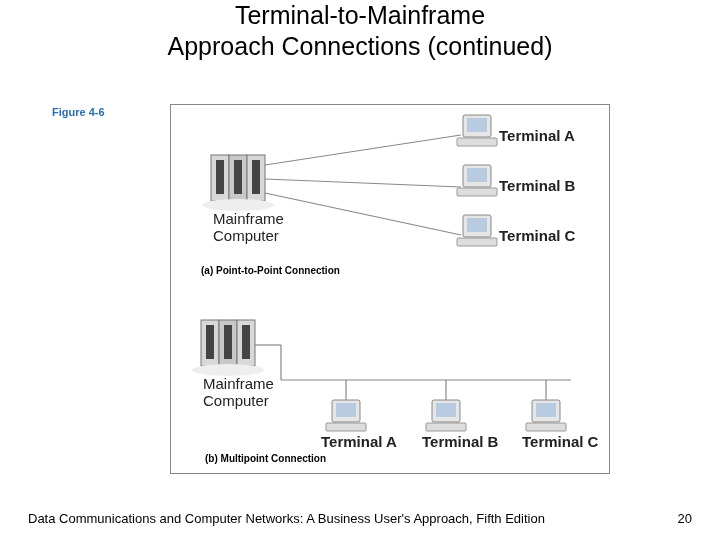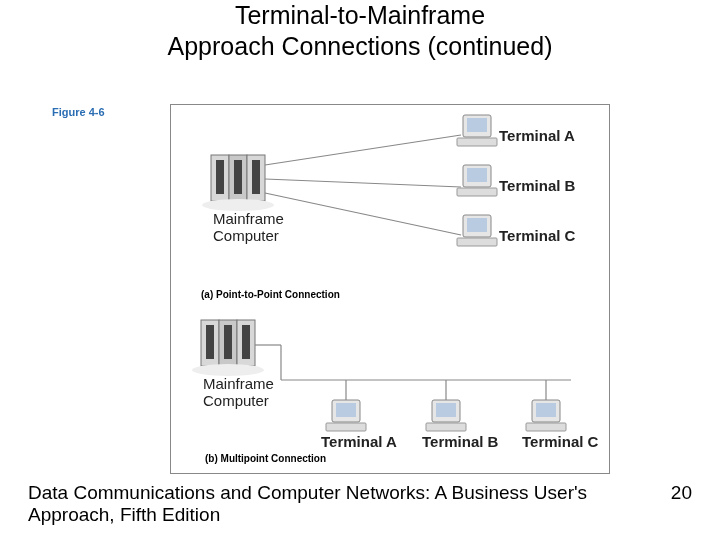--- a/index.html
+++ b/index.html
@@ -68,21 +68,21 @@
   .wire {
     stroke: #888;
     stroke-width: 1.2;
     fill: none;
   }
   .footer {
     position: absolute;
     left: 28px;
     bottom: 14px;
     width: 664px;
-    font-size: 19px;
+    font-size: 13px;
     color: #000;
     display: flex;
     justify-content: space-between;
   }
 </style>
 </head>
 <body>
 
 <div class="slide-title">
   <span>Terminal-to-Mainframe</span><br>
@@ -168,21 +168,21 @@
       </g>
     </svg>
 
     <div class="device-label" style="left:42px;top:105px;text-align:left;">
       <span>Mainframe</span><br>
       <span>Computer</span>
     </div>
     <div class="device-label" style="left:328px;top:22px;font-weight:bold;">Terminal A</div>
     <div class="device-label" style="left:328px;top:72px;font-weight:bold;">Terminal B</div>
     <div class="device-label" style="left:328px;top:122px;font-weight:bold;">Terminal C</div>
-    <div class="section-label" style="left:30px;top:160px;margin-top:24px;">(a) Point-to-Point Connection</div>
+    <div class="section-label" style="left:30px;top:160px;">(a) Point-to-Point Connection</div>
 
     <div class="device-label" style="left:32px;top:270px;text-align:left;">
       <span>Mainframe</span><br>
       <span>Computer</span>
     </div>
     <div class="device-label" style="left:150px;top:328px;font-weight:bold;">Terminal A</div>
     <div class="device-label" style="left:251px;top:328px;font-weight:bold;">Terminal B</div>
     <div class="device-label" style="left:351px;top:328px;font-weight:bold;">Terminal C</div>
     <div class="section-label" style="left:34px;top:348px;">(b) Multipoint Connection</div>
 

